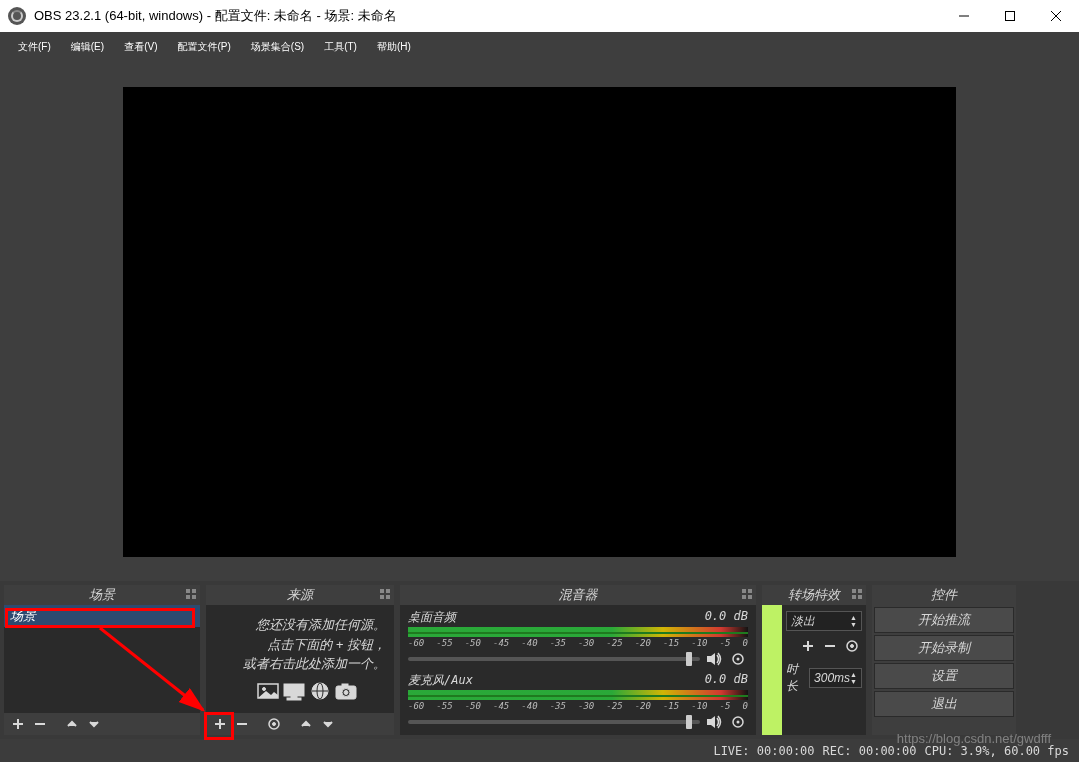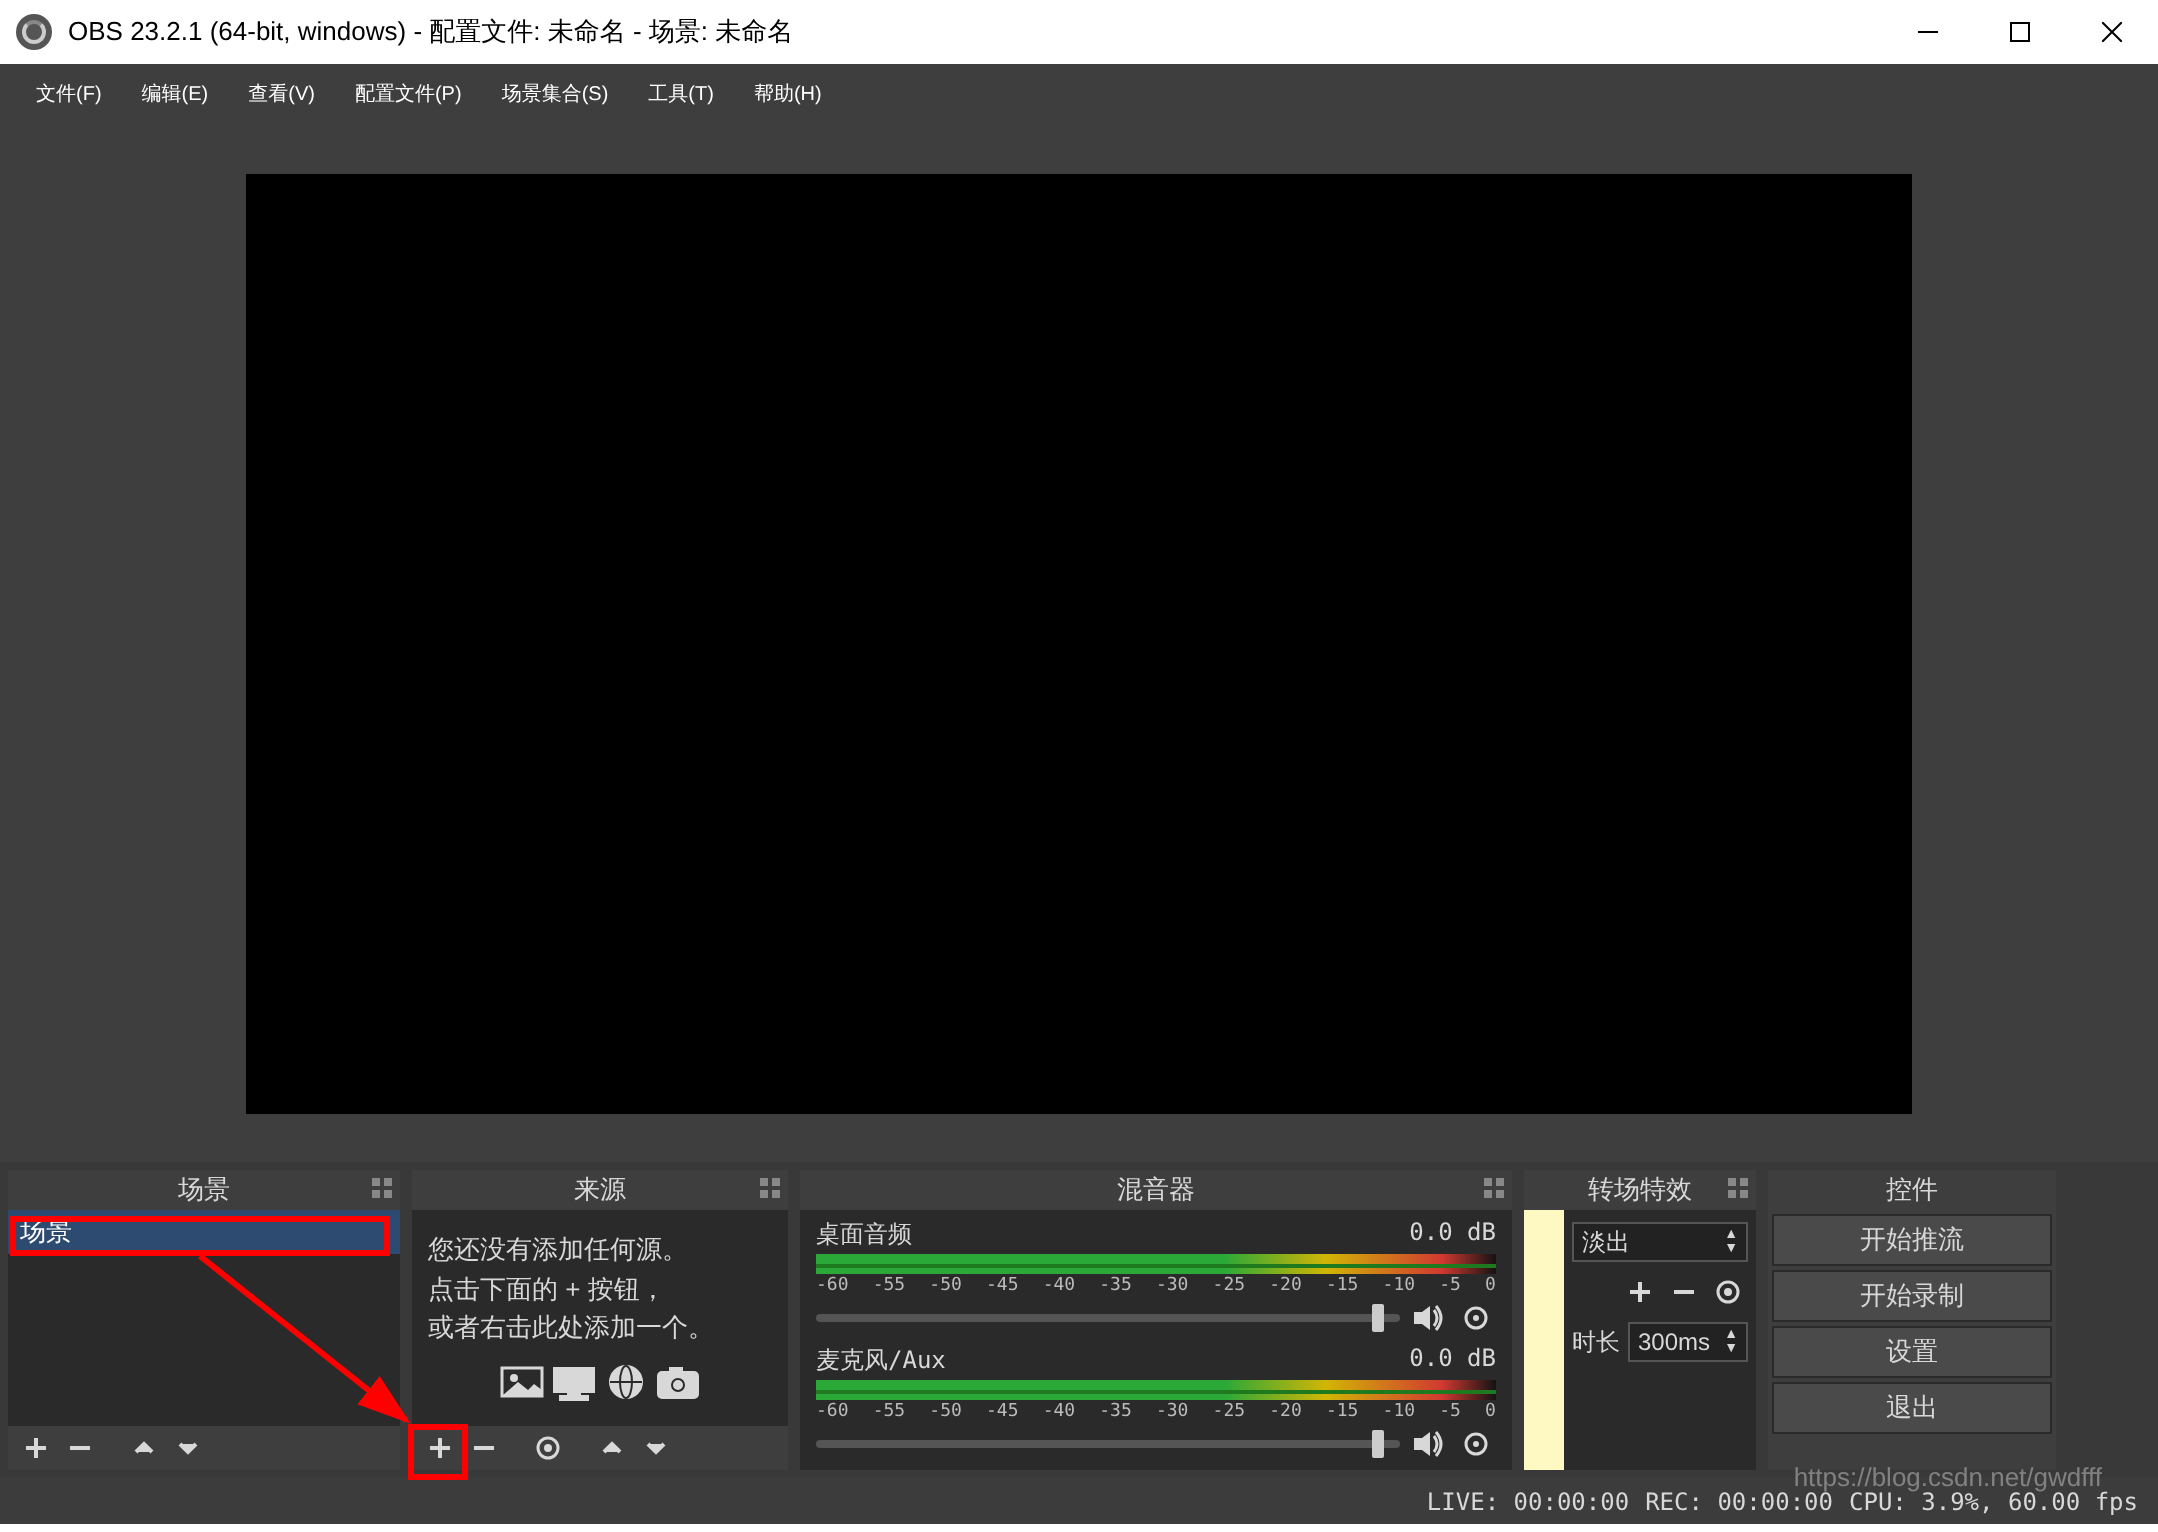--- a/index.html
+++ b/index.html
@@ -17,57 +17,57 @@
 
 .menubar { height: 30px; background: #3e3e3e; display:flex; align-items:center; padding: 0 8px; gap: 0; }
 .menubar .menuitem { color:#fff; font-size:10px; padding: 4px 10px; cursor:pointer; }
 
 
 .preview-area { height: 519px; background:#3e3e3e; display:flex; align-items:center; justify-content:center; }
 .preview-canvas { background:#000; width: 833px; height: 470px; }
 
 
 .docks { display:flex; gap:6px; padding:4px; background:#393939; height:158px; }
-.dock { background:#fef9c3; display:flex; flex-direction:column; position:relative; }
+.dock { background:#bef264; display:flex; flex-direction:column; position:relative;font-style:italic; }
 .dock-header { height:20px; background:#3e3e3e; color:#d8d8d8; font-size:13px; display:flex; align-items:center; justify-content:center; position:relative; }
 .dock-handle { position:absolute; right:4px; top:4px; width:10px; height:10px; }
 .dock-handle::before { content:""; position:absolute; width:4px; height:4px; background:#888; top:0; left:0; box-shadow: 6px 0 #888, 0 6px #888, 6px 6px #888; }
 .dock-body { flex:1; background:#2a2a2a; color:#d8d8d8; overflow:hidden; position:relative; }
 .dock-toolbar { height:22px; background:#3e3e3e; display:flex; align-items:center; gap:2px; padding:0 4px; }
 .tbtn { width:20px; height:18px; display:flex; align-items:center; justify-content:center; cursor:pointer; color:#d8d8d8; }
 .tbtn svg { width:14px; height:14px; stroke:#d8d8d8; fill:#d8d8d8; }
 
 
 .scenes { width:196px; }
 .scene-item { background:#2d4a70; color:#fff; padding:2px 6px; font-size:13px; }
 
 
 .sources { width:188px; }
-.sources-empty { padding:10px 8px; text-align:left; color:#d8d8d8; font-size:13px; line-height:1.5; }
+.sources-empty { padding:10px 8px; text-align:right; color:#d8d8d8; font-size:13px; line-height:1.5;margin-left:14px; }
 .source-icons { display:flex; justify-content:center; gap:2px; margin-top:6px; }
 .src-ico { width:24px; height:22px; display:flex; align-items:center; justify-content:center; }
 .src-ico svg { width:22px; height:20px; fill:#d8d8d8; stroke:#d8d8d8; }
 
 
 .mixer-dock { width:356px; }
 .mixer-body { padding:4px 8px; font-family: "Consolas", monospace; font-size:12px; }
 .chn { margin-bottom:4px; }
 .chn-head { display:flex; justify-content:space-between; color:#d8d8d8; }
 .chn-meter { height:10px; position:relative; background:#1a1a1a; margin:1px 0; }
 .meter-fill { position:absolute; left:0; top:0; bottom:0; width:100%; background: linear-gradient(to right, #2ecc40 0%, #2ecc40 60%, #ffdc00 75%, #ff4136 92%, #111 100%); opacity:0.8; }
 .meter-line { position:absolute; left:0; right:0; top:50%; height:1.5px; background:#1f7a1f; }
 .chn-scale { display:flex; justify-content:space-between; color:#bbb; font-size:9px; margin-bottom:2px; }
 .chn-ctrl { display:flex; align-items:center; gap:4px; }
 .slider-track { flex:1; height:4px; background:#555; border-radius:2px; position:relative; }
 .slider-thumb { position:absolute; right:8px; top:-5px; width:6px; height:14px; background:#ccc; border-radius:1px; }
 .mix-btn { width:20px; height:18px; display:flex; align-items:center; justify-content:center; color:#d8d8d8; cursor:pointer; }
 .mix-btn svg { width:16px; height:14px; fill:#d8d8d8; }
 
 
-.trans-dock { width:116px; }
+.trans-dock { width:104px; }
 .trans-body { padding:6px 4px; font-size:12px; color:#d8d8d8;margin-left:20px; }
 .combo { background:#222; border:1px solid #555; padding:2px 4px; display:flex; justify-content:space-between; align-items:center; cursor:pointer; margin-bottom:6px; height:20px; }
 .trans-row2 { display:flex; justify-content:flex-end; gap:2px; margin-bottom:6px; }
 .trow3 { display:flex; align-items:center; gap:4px; }
 .spin { flex:1; background:#222; border:1px solid #555; padding:1px 4px; display:flex; justify-content:space-between; align-items:center; height:20px; }
 .spin-arrows { display:flex; flex-direction:column; font-size:7px; line-height:7px; }
 
 
 .controls-dock { width:144px; }
 .controls-body { padding:2px; display:flex; flex-direction:column; gap:2px; }

